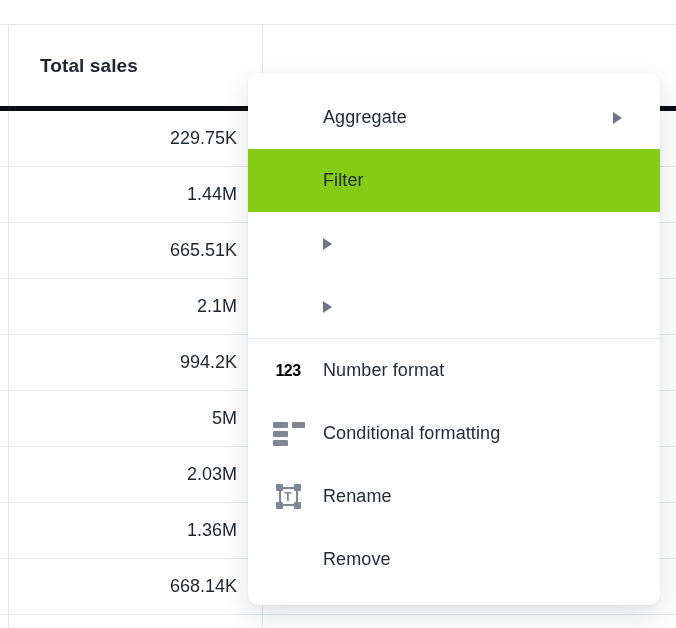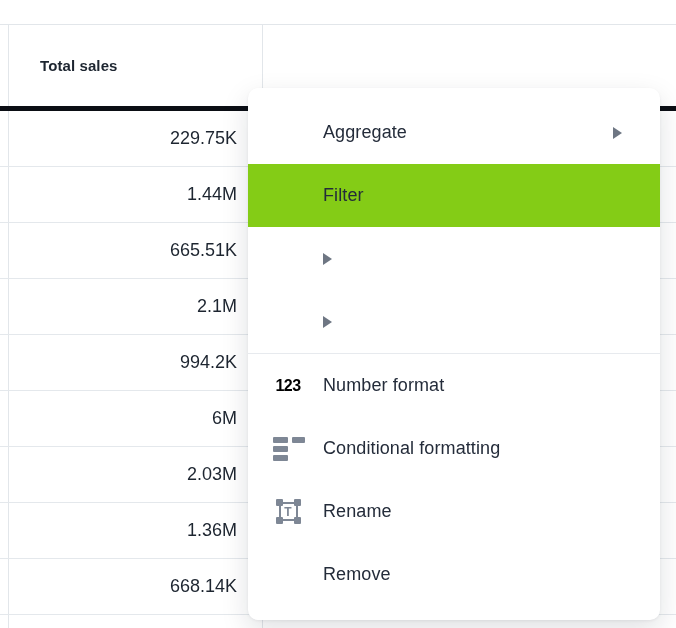--- a/index.html
+++ b/index.html
@@ -23,41 +23,41 @@
   }
   .vline.v1 { left: 8px; }
   .vline.v2 { left: 262px; }
 
   .header-cell {
     position: absolute; left: 9px; top: 25px; width: 253px; height: 81px;
     display: flex; align-items: center;
   }
   .header-cell .hlabel {
     margin-left: 31px;
-    font-size: 15px; font-weight: 700; color: #1d2530; letter-spacing: 0.1px; text-align: right;
+    font-size: 19px; font-weight: 700; color: #1d2530; letter-spacing: 0.1px; text-align: right;
   }
 
   .selection-bar {
     position: absolute; left: 0; top: 106px; width: 676px; height: 5px;
     background: #0b0e14;
   }
 
   .rows { position: absolute; left: 0; top: 111px; width: 676px; }
   .row {
     height: 55px; border-bottom: 1px solid #e4e8ec;
     display: flex; align-items: center; justify-content: flex-end;
     padding-right: 439px;
   }
   .row .val {
     font-size: 18px; color: #1d2530; white-space: nowrap;
   }
 
   
   .menu {
-    position: absolute; left: 248px; top: 88px; width: 412px; height: 532px;
+    position: absolute; left: 248px; top: 73px; width: 412px; height: 532px;
     box-sizing: border-box;
     background: #ffffff; border-radius: 10px;
     box-shadow: 0 1px 3px rgba(16,24,40,.06), 0 10px 28px rgba(16,24,40,.13);
     padding: 13px 0; z-index: 10;
   }
   .mi {
     height: 63px; display: flex; align-items: center;
     padding: 0 38px 0 25px; box-sizing: border-box; cursor: pointer;
   }
   .mi.hl { background: #84cc16; }
@@ -131,21 +131,21 @@
     <div class="row">
         <span class="val">665.51K</span>
       </div>
     <div class="row">
         <span class="val">2.1M</span>
       </div>
     <div class="row">
         <span class="val">994.2K</span>
       </div>
     <div class="row">
-        <span class="val">6M</span>
+        <span class="val">5M</span>
       </div>
     <div class="row">
         <span class="val">2.03M</span>
       </div>
     <div class="row">
         <span class="val">1.36M</span>
       </div>
     <div class="row">
         <span class="val">668.14K</span>
       </div>

